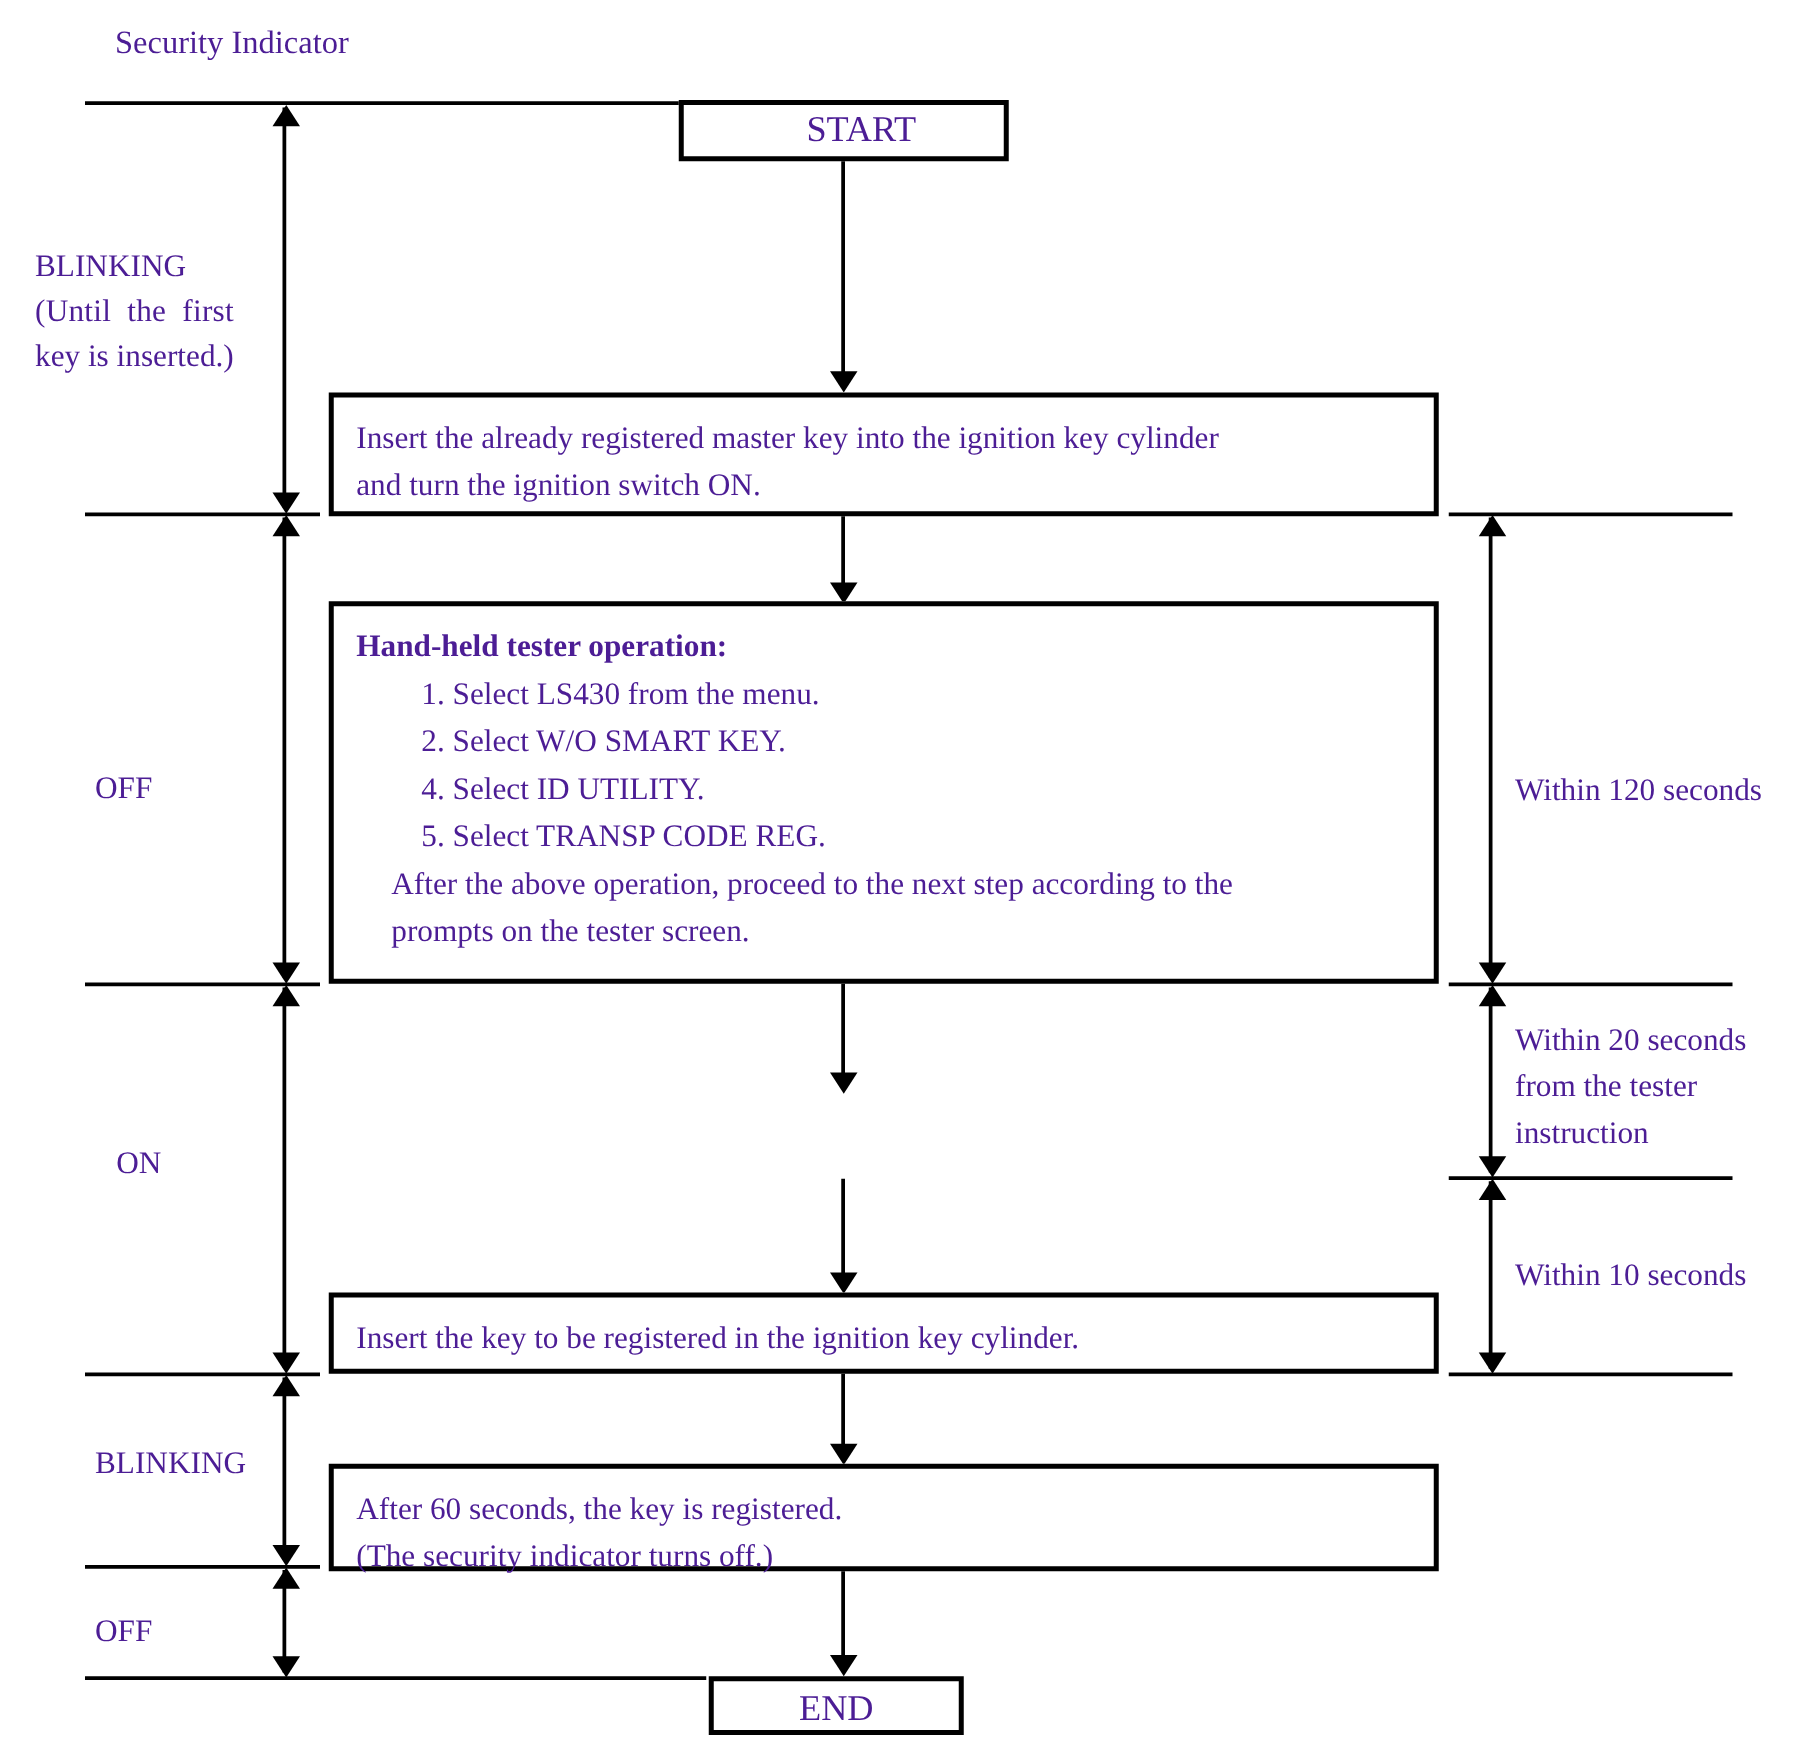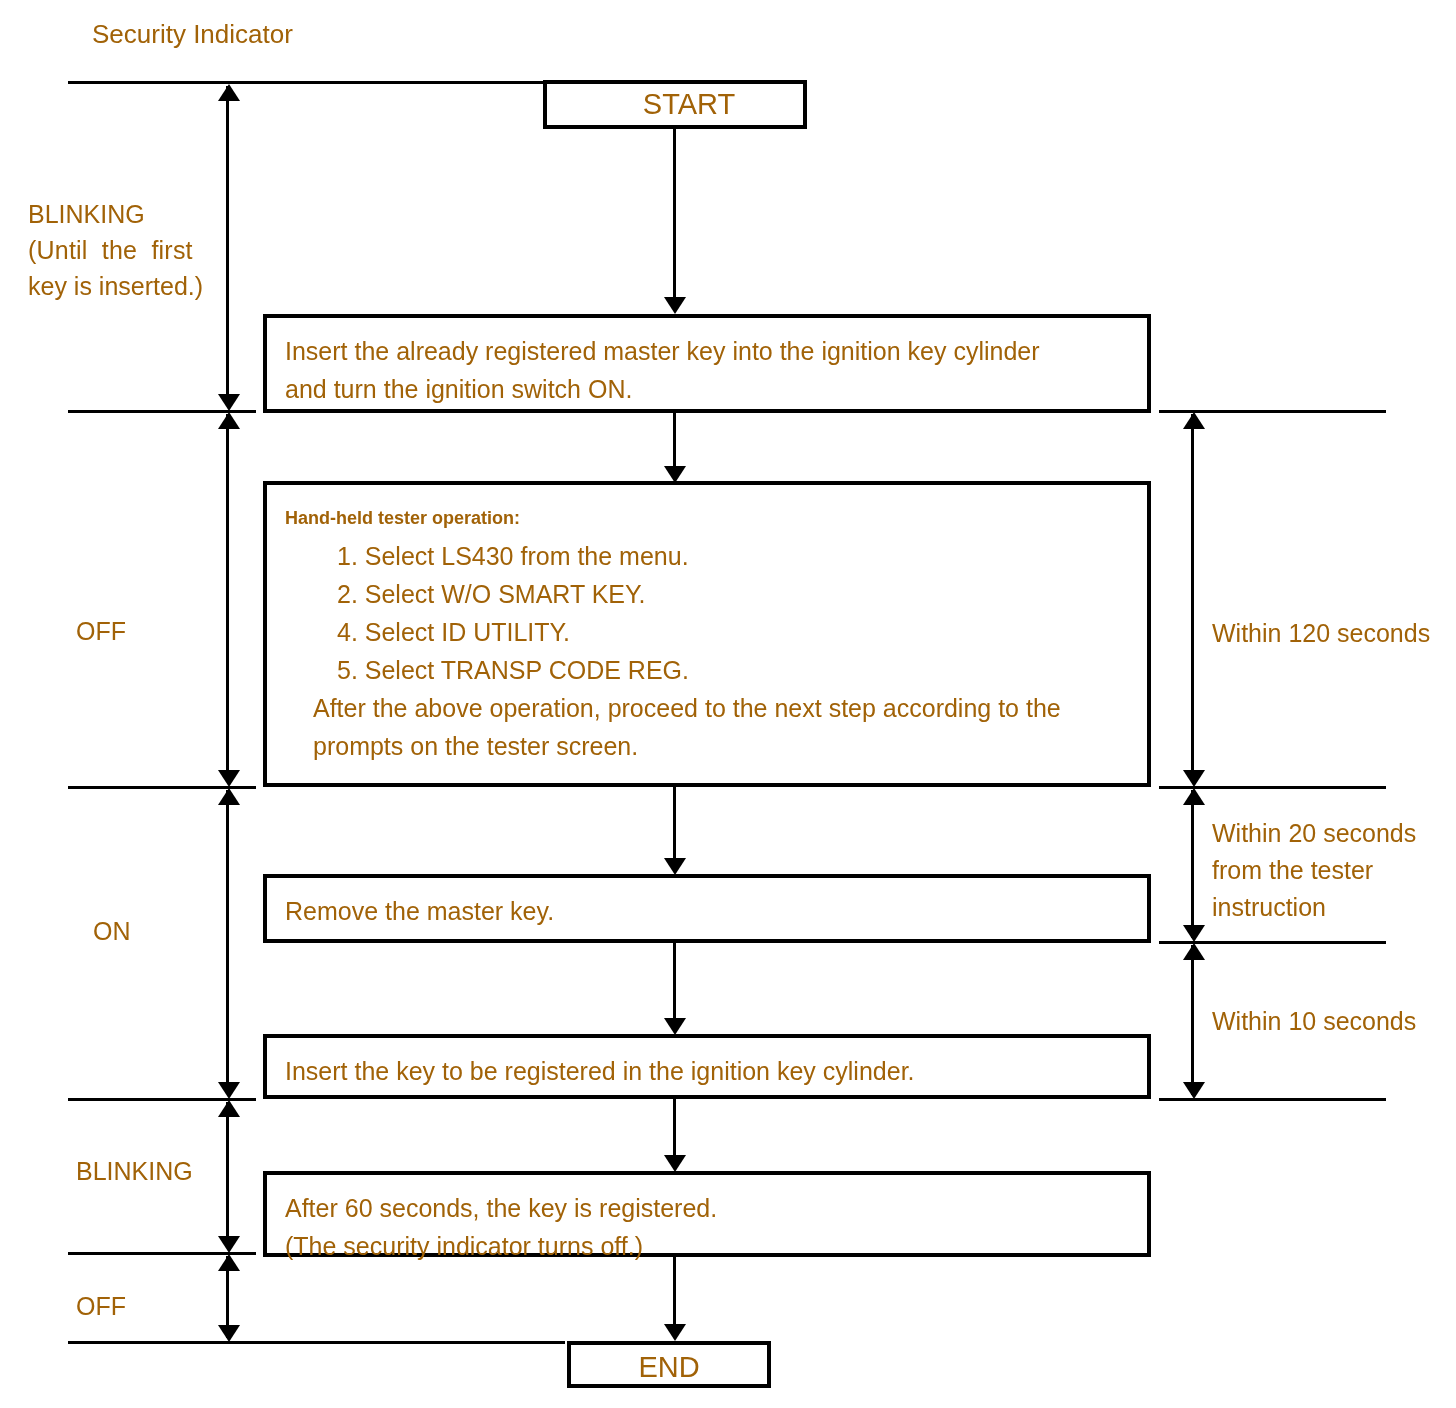--- a/index.html
+++ b/index.html
@@ -5,22 +5,22 @@
   html, body {
     margin: 0;
     padding: 0;
     background: #ffffff;
   }
   #canvas {
     position: relative;
     width: 1456px;
     height: 1408px;
     background: #ffffff;
-    font-family: Liberation Sans, sans-serif;
-    color: #a16207;
+    font-family: Liberation Serif, serif;
+    color: #4c1d95;
     overflow: hidden;
   }
 
   .hline {
     position: absolute;
     background: #000000;
     height: 3px;
   }
   .vline {
     position: absolute;
@@ -43,21 +43,21 @@
     display: flex;
     align-items: center;
     justify-content: center;
     font-size: 29px;
   }
   .proc-inner {
     padding: 14px 18px 0 18px;
   }
   .bold-head {
     font-weight: bold;
-    font-size: 18px;
+    font-size: 25px;
     line-height: 38px;
   }
   .step-list {
     margin: 0;
     padding: 0 0 0 52px;
     list-style: none;
   }
   .step-list li {
     font-size: 25px;
     line-height: 38px;
@@ -158,23 +158,20 @@
         <li>5. Select TRANSP CODE REG.</li>
       </ul>
       <div class="tail-note" style="padding-left:28px; white-space:pre-wrap;">After the above operation, proceed to the next step according to the
 prompts on the tester screen.</div>
     </div>
   </div>
 
   <div class="vline" style="left:673px; top:787px; height:74px;"></div>
   <div class="arrow-down" style="left:664px; top:858px;"></div>
 
-  <div class="box" style="left:263px; top:874px; width:888px; height:69px;">
-    <div class="proc-inner box-text">Remove the master key.</div>
-  </div>
 
   <div class="vline" style="left:673px; top:943px; height:78px;"></div>
   <div class="arrow-down" style="left:664px; top:1018px;"></div>
 
   <div class="box" style="left:263px; top:1034px; width:888px; height:65px;">
     <div class="proc-inner box-text">Insert the key to be registered in the ignition key cylinder.</div>
   </div>
 
   <div class="vline" style="left:673px; top:1099px; height:58px;"></div>
   <div class="arrow-down" style="left:664px; top:1155px;"></div>

